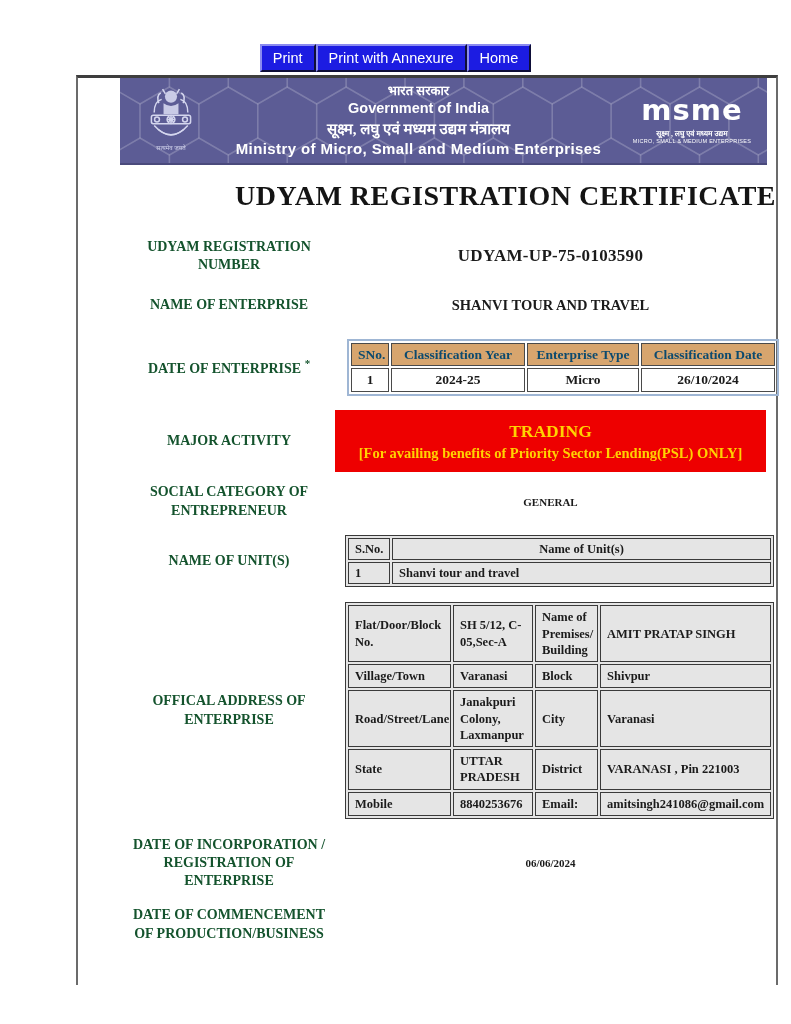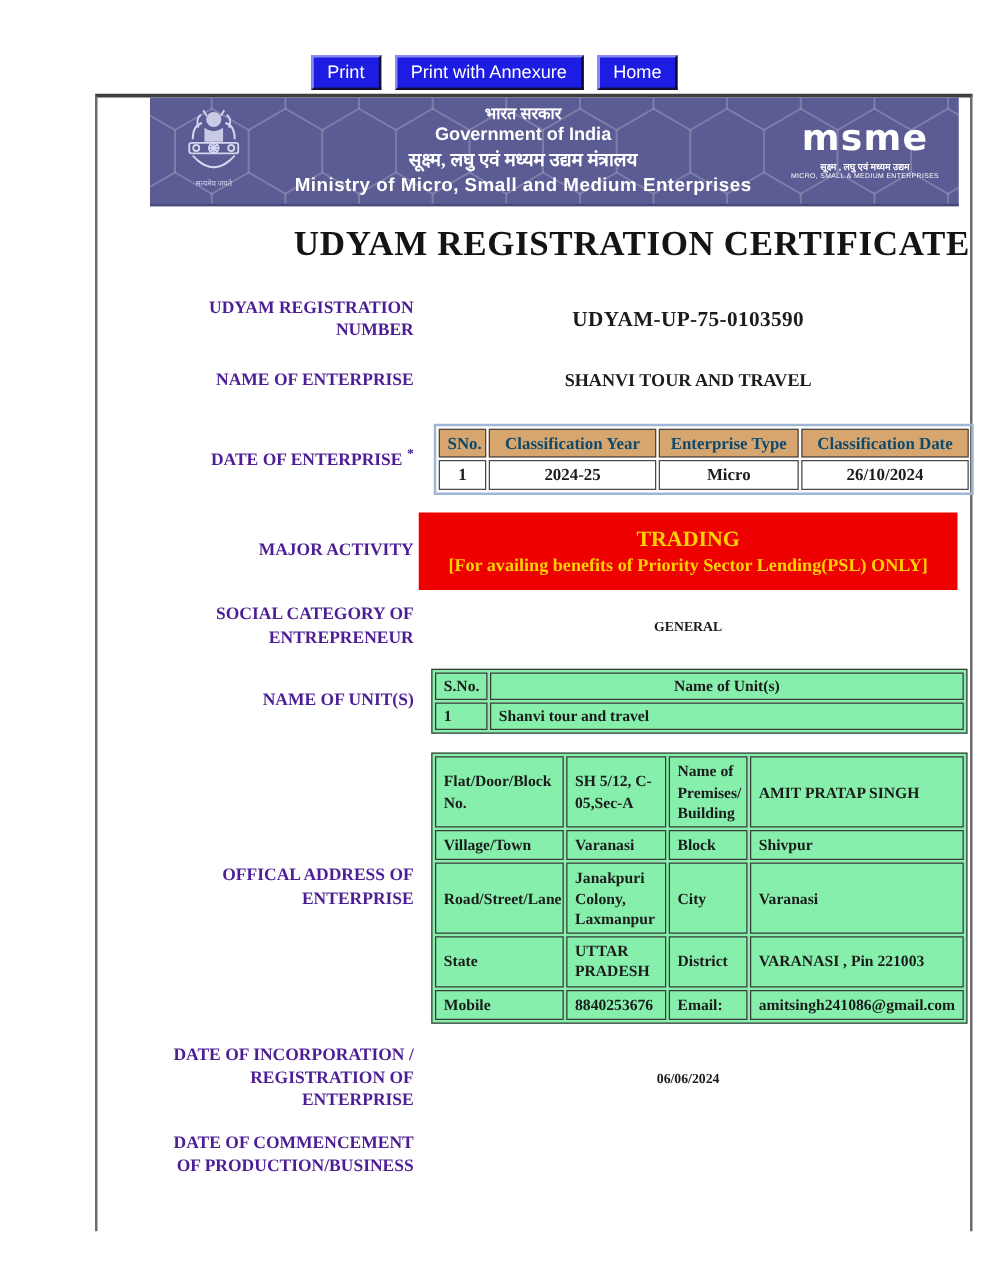--- a/index.html
+++ b/index.html
@@ -1,21 +1,21 @@
 <!DOCTYPE html>
 <html><head>
 <meta charset="utf-8">
 <style>
   html,body{margin:0;padding:0;}
   body{
     width:791px;height:1024px;position:relative;background:#ffffff;
     overflow:hidden;font-family:"Liberation Serif", serif;color:#1b1b1b;
   }
   
-  .toolbar{position:absolute;top:44px;left:0;width:100%;display:flex;justify-content:center;gap:11px;z-index:5;}
+  .toolbar{position:absolute;top:44px;left:0;width:100%;display:flex;justify-content:center;z-index:5;}
   .btn{
     background:#1c1ce2;color:#ffffff;font-family:"Liberation Sans", sans-serif;
     font-size:14.5px;padding:4px 11px;cursor:pointer;
     border:2px outset #8a8af0;border-right-color:#23238c;border-bottom-color:#23238c;
   }
   
   .frame{
     position:absolute;top:75px;left:76px;width:665px;height:907px;background:#ffffff;
     border:2px solid #6b6b6b;border-top:3px solid #3e3e3e;border-bottom:none;padding-left:33px;
   }
@@ -33,21 +33,21 @@
   .bc-en2{font-family:"Liberation Sans", sans-serif;font-size:15px;font-weight:bold;letter-spacing:0.4px;}
   .msme{width:126px;margin-right:12px;position:relative;z-index:1;color:#ffffff;text-align:center;flex:none;}
   .msme-word{font-family:"DejaVu Sans", sans-serif;font-weight:800;font-size:29px;line-height:0.95;letter-spacing:1px;}
   .msme-hi{font-size:7.5px;font-weight:bold;margin-top:4px;white-space:nowrap;}
   .msme-en{font-family:"Liberation Sans", sans-serif;font-size:5.5px;letter-spacing:0.3px;white-space:nowrap;}
   
   .title{text-align:right;margin-top:15px;font-size:28px;font-weight:bold;color:#141414;letter-spacing:0.5px;}
   
   .rows{margin:0 10px 0 12px;}
   .row{display:grid;grid-template-columns:212px 1fr;align-items:center;}
-  .label{text-align:right;font-weight:bold;font-size:14px;line-height:1.3;color:#4c1d95;padding:0 4px;}
+  .label{text-align:center;font-weight:bold;font-size:14px;line-height:1.3;color:#14532d;padding:0 4px;}
   .value{text-align:center;font-weight:bold;font-size:11px;}
   .r1{margin-top:26px;} .r1 .value{font-size:17px;letter-spacing:0.3px;}
   .r2{margin-top:22px;} .r2 .value{font-size:14.5px;}
   .r3{margin-top:24px;}
   .r4{margin-top:14px;}
   .r5{margin-top:11px;}
   .r6{margin-top:15px;}
   .r7{margin-top:15px;}
   .r8{margin-top:17px;}
   .r9{margin-top:16px;align-items:start;}
@@ -58,21 +58,21 @@
     padding:9px 12px;line-height:1.4;
   }
   .activity-main{font-size:17.5px;}
   .activity-note{font-size:14.5px;}
   
   table{border-collapse:separate;border-spacing:2px;font-weight:bold;color:#1b1b1b;}
   td,th{padding:2px 6px;line-height:1.3;}
   .type-table{margin-left:12px;width:424px;border:2px solid #9fb6d4;font-size:13.5px;table-layout:fixed;}
   .type-table th{background:#d7a56e;border:1px solid #4a4a4a;text-align:center;color:#0c4a6e;}
   .type-table td{background:#ffffff;border:1px solid #4a4a4a;text-align:center;}
-  .plain-table{margin-left:10px;width:429px;border:1px solid #3a3a3a;font-size:12.5px;table-layout:fixed;background:#86efac;}
+  .plain-table{margin-left:10px;width:429px;border:1px solid #3a3a3a;font-size:12.5px;table-layout:fixed;background:#e5e5e5;}
   .plain-table th,.plain-table td{border:1px solid #3a3a3a;text-align:left;vertical-align:middle;}
   .plain-table th.center{text-align:center;}
   .addr-table td{padding:3px 6px;}
   .empty-val{min-height:20px;}
 </style>
 </head>
 <body>
 
 <div class="toolbar">
   <button class="btn">Print</button>

